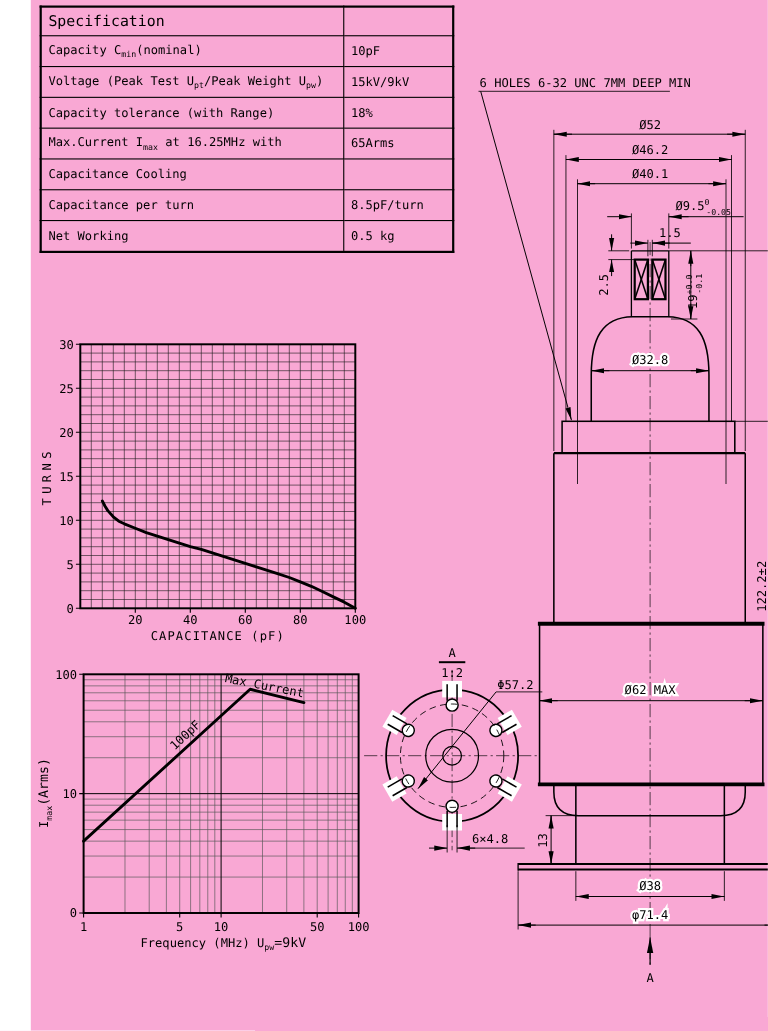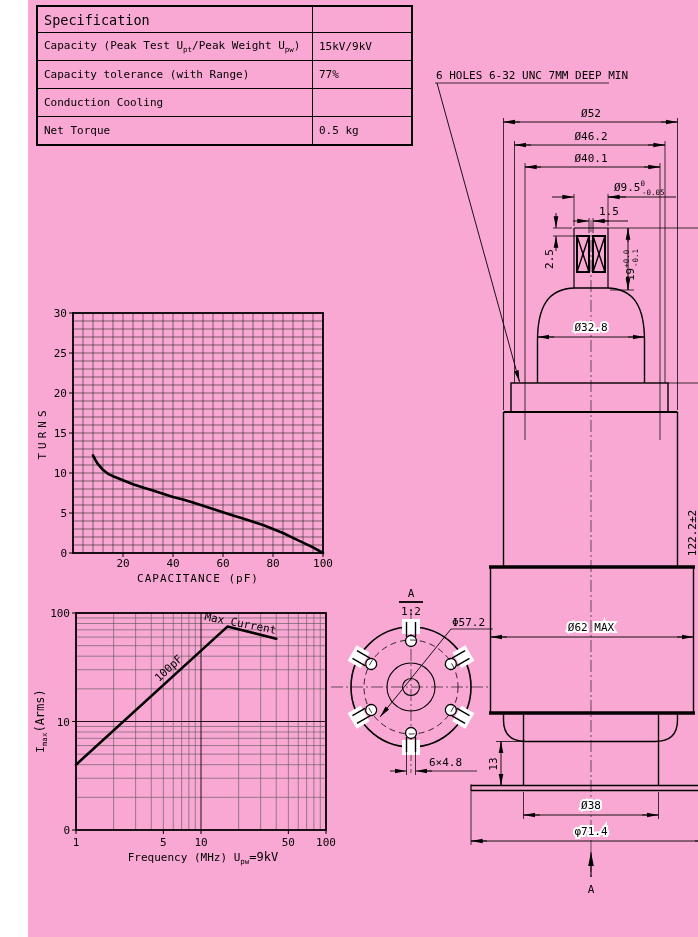--- a/index.html
+++ b/index.html
@@ -26,33 +26,45 @@
 
 <div class="page">
 
   <table class="spec">
     <tbody>
         <tr class="hdr">
           <td class="lab"><span>Specification</span></td>
           <td class="val"></td>
         </tr>
         <tr>
-          <td class="lab"><span>Capacity (Peak Test U</span><sub>pt</sub><span>/Peak Weight U</span><sub>pw</sub><span>)</span></td>
+          <td class="lab"><span>Capacity C</span><sub>min</sub><span>(nominal)</span></td>
+          <td class="val">10pF</td>
+        </tr>
+        <tr>
+          <td class="lab"><span>Voltage (Peak Test U</span><sub>pt</sub><span>/Peak Weight U</span><sub>pw</sub><span>)</span></td>
           <td class="val">15kV/9kV</td>
         </tr>
         <tr>
           <td class="lab"><span>Capacity tolerance (with Range)</span></td>
-          <td class="val">77%</td>
-        </tr>
-        <tr>
-          <td class="lab"><span>Conduction Cooling</span></td>
+          <td class="val">18%</td>
+        </tr>
+        <tr>
+          <td class="lab"><span>Max.Current I</span><sub>max</sub><span> at 16.25MHz with</span></td>
+          <td class="val">65Arms</td>
+        </tr>
+        <tr>
+          <td class="lab"><span>Capacitance Cooling</span></td>
           <td class="val"></td>
         </tr>
         <tr>
-          <td class="lab"><span>Net Torque</span></td>
+          <td class="lab"><span>Capacitance per turn</span></td>
+          <td class="val">8.5pF/turn</td>
+        </tr>
+        <tr>
+          <td class="lab"><span>Net Working</span></td>
           <td class="val">0.5 kg</td>
         </tr>
       </tbody>
   </table>
 
   <svg width="698" height="937" viewBox="0 0 698 937" style="position:absolute;left:0;top:0;">
     <defs>
       <marker id="arr" viewBox="0 0 12 6" refX="12" refY="3" markerWidth="13" markerHeight="6.5" orient="auto">
         <path d="M0,0.6 L12,3 L0,5.4 Z" fill="#000"></path>
       </marker>

